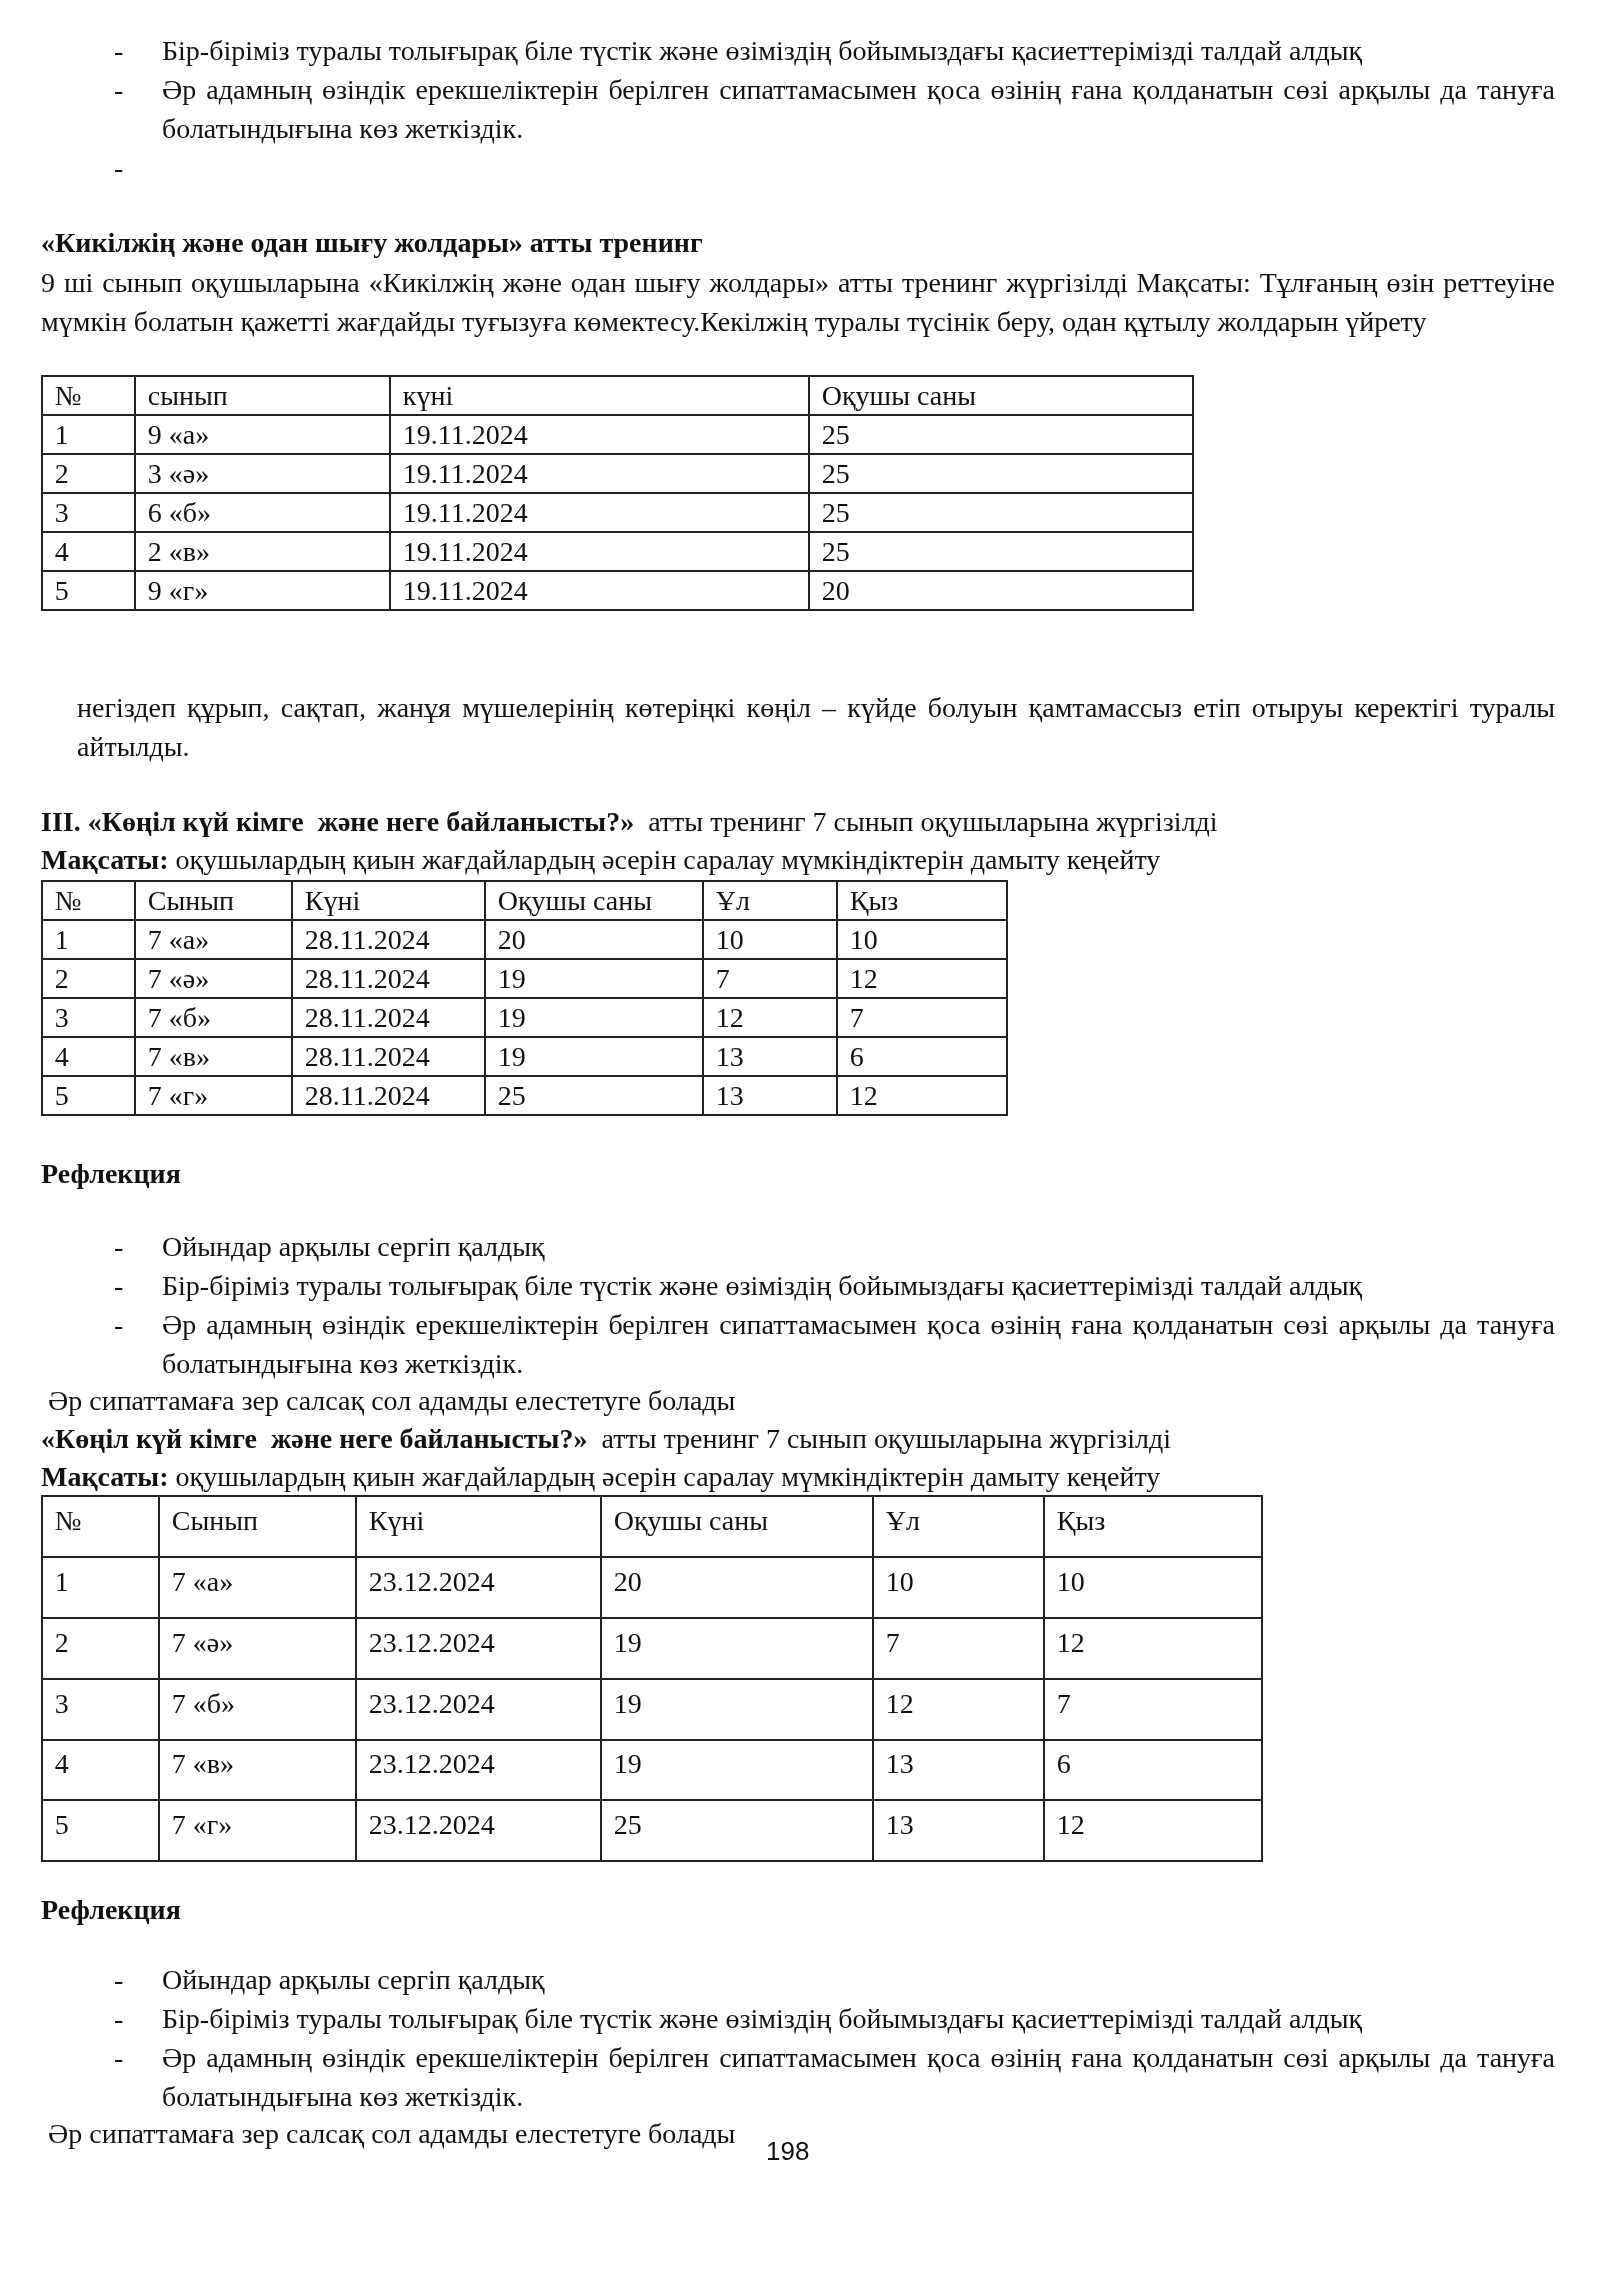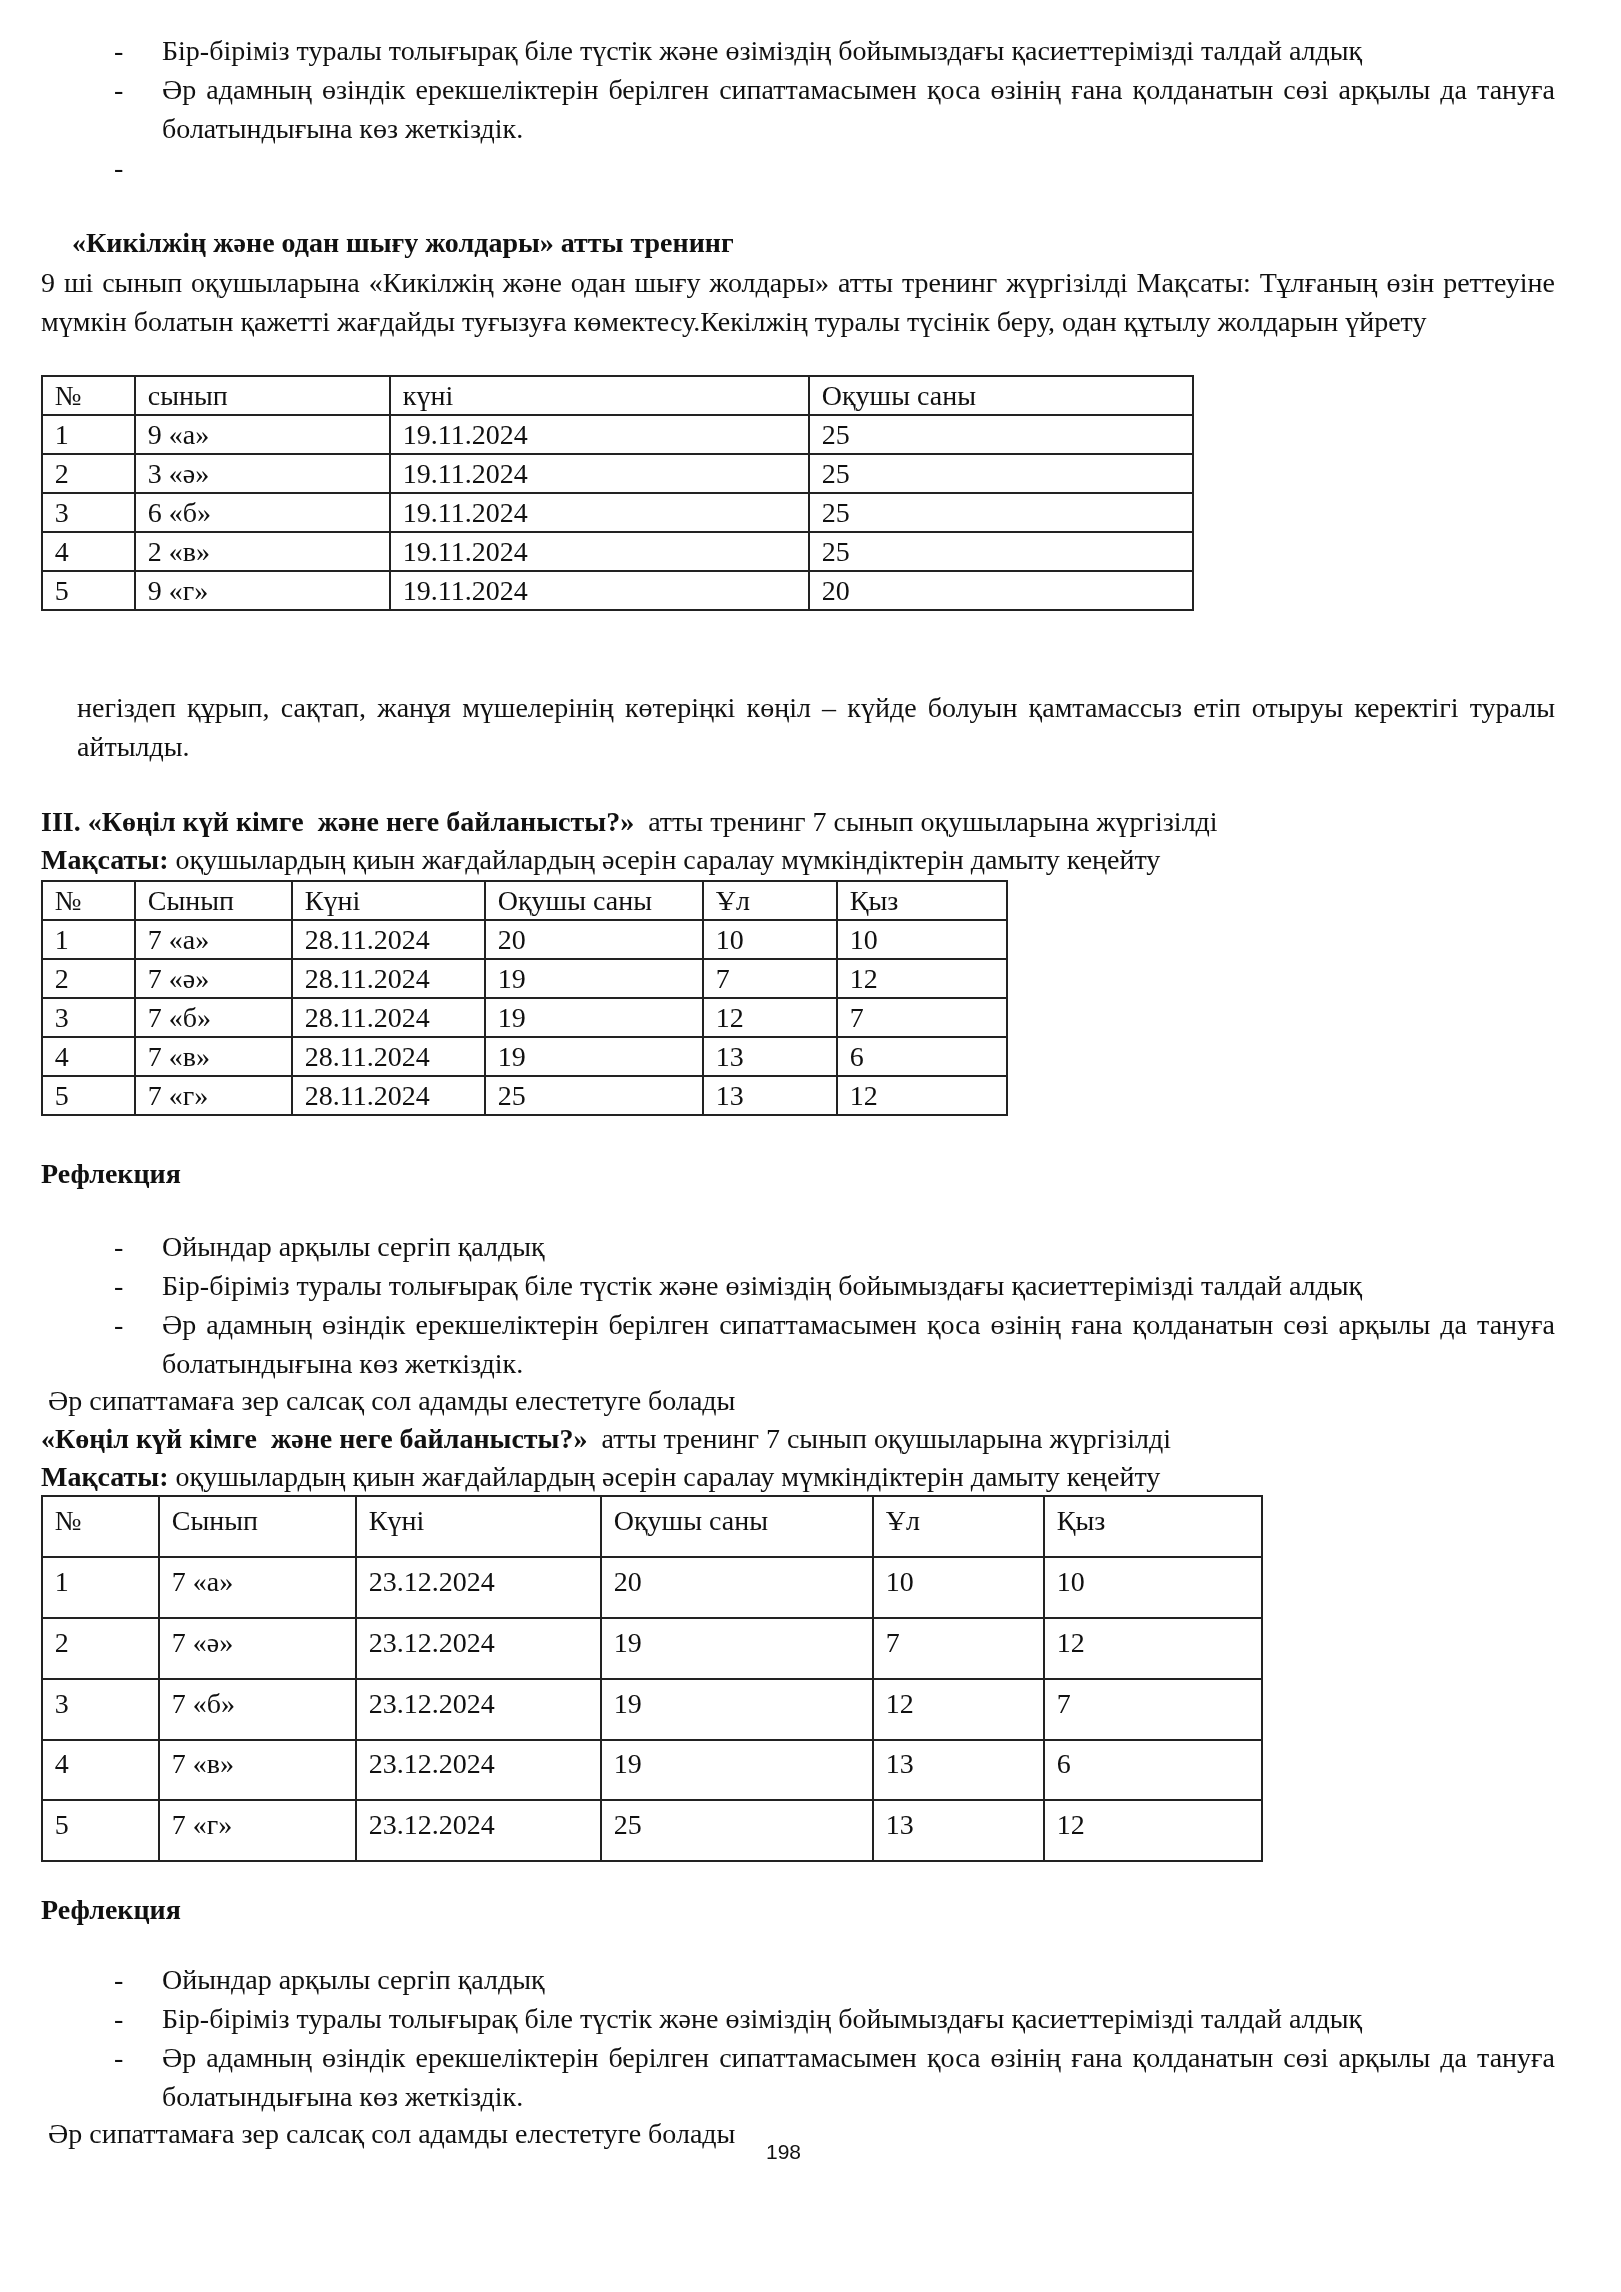--- a/index.html
+++ b/index.html
@@ -12,34 +12,34 @@
   .abs { position: absolute; left: 0; right: 0; }
   .bullet-list { list-style: none; margin: 0; padding: 0; }
   .bullet-list li { position: relative; padding-left: 121px; text-align: justify; }
   .bullet-list li .dash { position: absolute; left: 73px; top: 0; }
   .just { text-align: justify; text-align-last: left; }
   b, .bold { font-weight: bold; }
   table { border-collapse: collapse; position: absolute; left: 0; }
   td { border: 2px solid #222; padding: 0 11.8px; vertical-align: top; white-space: nowrap; }
   .t1 td, .t2 td { height: 35px; line-height: 37px; }
   .t3 td { height: 55px; line-height: 39px; padding-top: 3.9px; }
-  .page-num { position: absolute; left: 766px; top: 2132px; font-family: "Liberation Sans", "DejaVu Sans", sans-serif; font-size: 21px; }
+  .page-num { position: absolute; left: 766px; top: 2132px; font-family: "Liberation Sans", "DejaVu Sans", sans-serif; font-size: 26px; }
 </style>
 </head>
 <body>
 
 <div class="page">
 
   <ul class="bullet-list abs" style="top:31px;">
     <li><span class="dash">-</span><span>Бір-біріміз туралы толығырақ біле түстік және өзіміздің бойымыздағы қасиеттерімізді талдай алдық</span></li>
     <li><span class="dash">-</span><span>Әр адамның өзіндік ерекшеліктерін  берілген сипаттамасымен қоса өзінің ғана қолданатын сөзі арқылы да тануға болатындығына көз жеткіздік.</span></li>
     <li><span class="dash">-</span></li>
   </ul>
 
-  <div class="abs bold" style="top:223px;margin-left:31px;">«Кикілжің және одан шығу жолдары» атты тренинг</div>
+  <div class="abs bold" style="top:223px;">«Кикілжің және одан шығу жолдары» атты тренинг</div>
   <div class="abs just" style="top:263px;">9 ші сынып оқушыларына «Кикілжің және одан шығу жолдары» атты тренинг жүргізілді Мақсаты: Тұлғаның өзін реттеуіне мүмкін болатын қажетті жағдайды туғызуға көмектесу.Кекілжің туралы түсінік беру, одан құтылу жолдарын үйрету</div>
 
   <table class="t1" style="top:375px; width:1153px;">
     <colgroup>
         <col style="width:93px">
         <col style="width:255px">
         <col style="width:419px">
         <col>
       </colgroup>
     <tbody>

